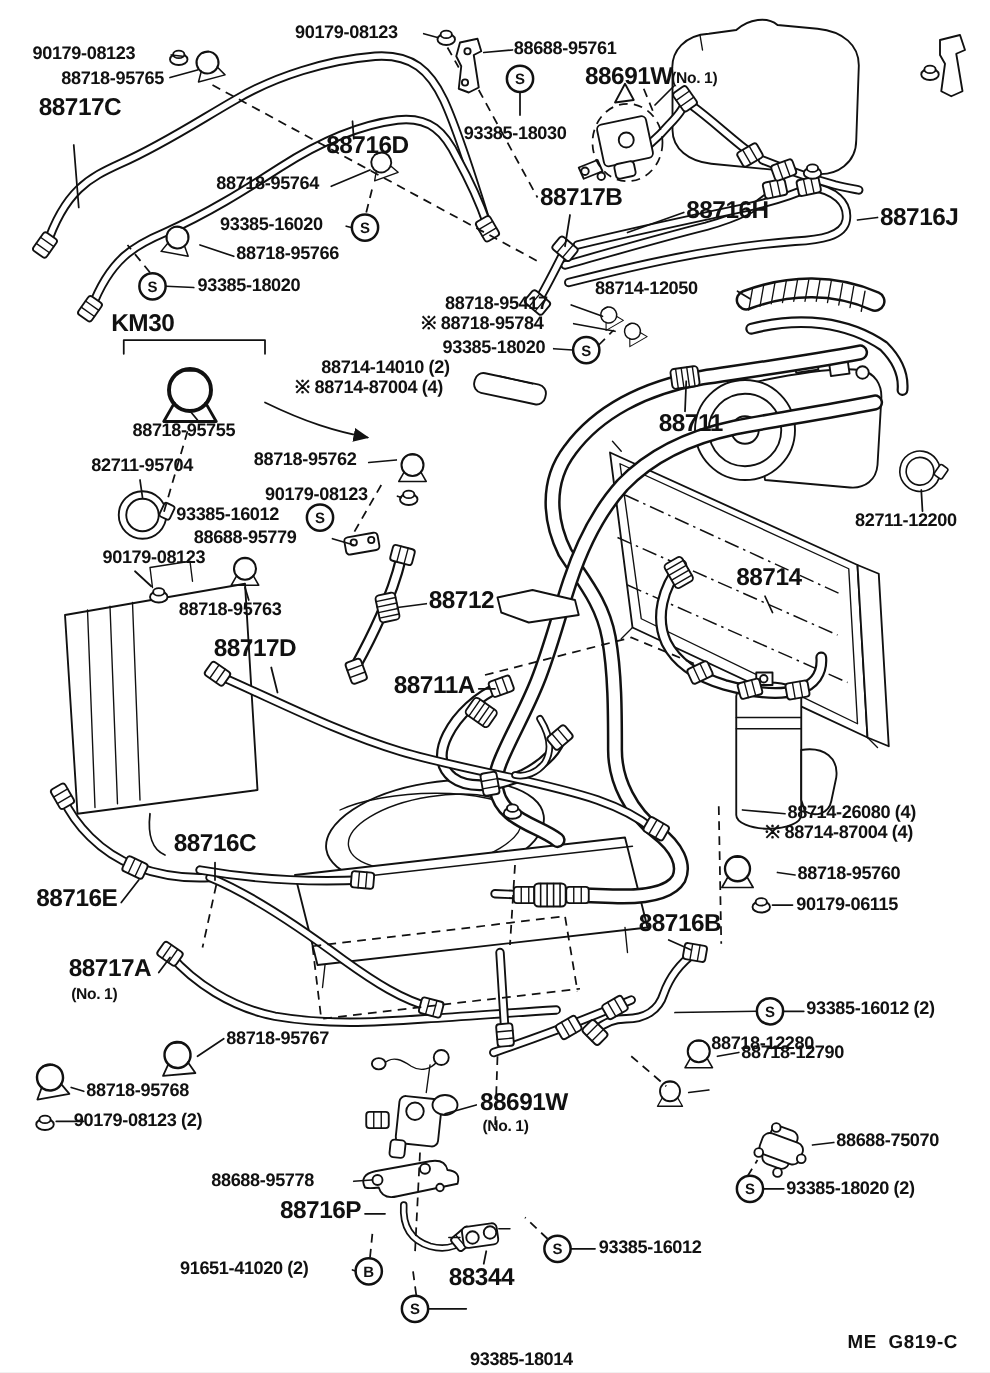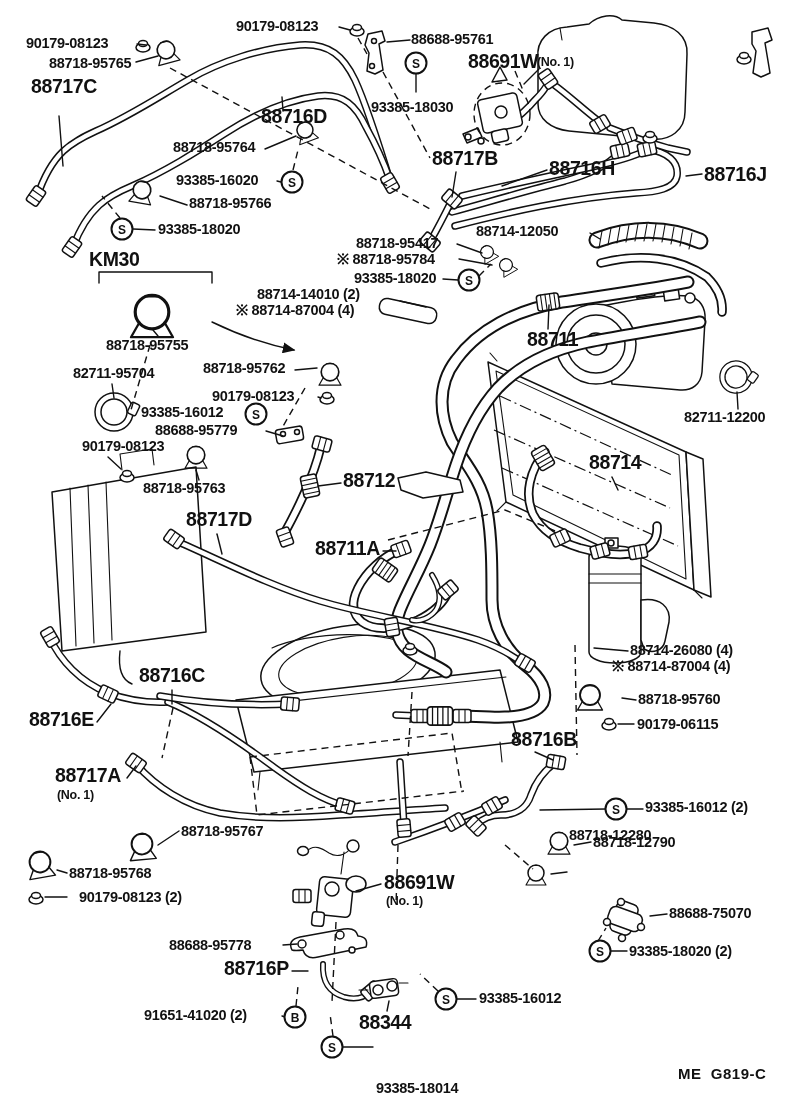--- a/index.html
+++ b/index.html
@@ -413,33 +413,33 @@
       <span class="lbl s" style="left: 203px; top: 361px;">88718-95762</span>
       <span class="lbl s" style="left: 212px; top: 389px;">90179-08123</span>
       <span class="lbl s" style="left: 141px; top: 405px;">93385-16012</span>
       <span class="lbl s" style="left: 155px; top: 423px;">88688-95779</span>
       <span class="lbl s" style="left: 82px; top: 439px;">90179-08123</span>
       <span class="lbl s" style="left: 143px; top: 481px;">88718-95763</span>
       <span class="lbl l" style="left: 527px; top: 329px;">88711</span>
       <span class="lbl s" style="left: 684px; top: 410px;">82711-12200</span>
       <span class="lbl l" style="left: 589px; top: 452px;">88714</span>
       <span class="lbl l" style="left: 343px; top: 470px;">88712</span>
-      <span class="lbl l" style="left: 186px; top: 509px;">88717D</span>
+      <span class="lbl l" style="left: 171px; top: 509px;">88717D</span>
       <span class="lbl l" style="left: 315px; top: 538px;">88711A</span>
       <span class="lbl s" style="left: 630px; top: 643px;">88714-26080 (4)</span>
       <span class="lbl s" style="left: 612px; top: 659px;">※ 88714-87004 (4)</span>
       <span class="lbl s" style="left: 638px; top: 692px;">88718-95760</span>
       <span class="lbl s" style="left: 637px; top: 717px;">90179-06115</span>
       <span class="lbl l" style="left: 139px; top: 665px;">88716C</span>
       <span class="lbl l" style="left: 29px; top: 709px;">88716E</span>
       <span class="lbl l" style="left: 55px; top: 765px;">88717A</span>
       <span class="lbl m" style="left: 57px; top: 789px;">(No. 1)</span>
       <span class="lbl s" style="left: 181px; top: 824px;">88718-95767</span>
       <span class="lbl s" style="left: 69px; top: 866px;">88718-95768</span>
-      <span class="lbl s" style="left: 79px; top: 890px;">90179-08123 (2)</span>
+      <span class="lbl s" style="left: 59px; top: 890px;">90179-08123 (2)</span>
       <span class="lbl l" style="left: 384px; top: 872px;">88691W</span>
       <span class="lbl m" style="left: 386px; top: 895px;">(No. 1)</span>
       <span class="lbl s" style="left: 169px; top: 938px;">88688-95778</span>
       <span class="lbl l" style="left: 224px; top: 958px;">88716P</span>
       <span class="lbl s" style="left: 144px; top: 1008px;">91651-41020 (2)</span>
       <span class="lbl l" style="left: 359px; top: 1012px;">88344</span>
       <span class="lbl s" style="left: 376px; top: 1081px;">93385-18014</span>
       <span class="lbl s" style="left: 479px; top: 991px;">93385-16012</span>
       <span class="lbl l" style="left: 511px; top: 729px;">88716B</span>
       <span class="lbl s" style="left: 645px; top: 800px;">93385-16012 (2)</span>

